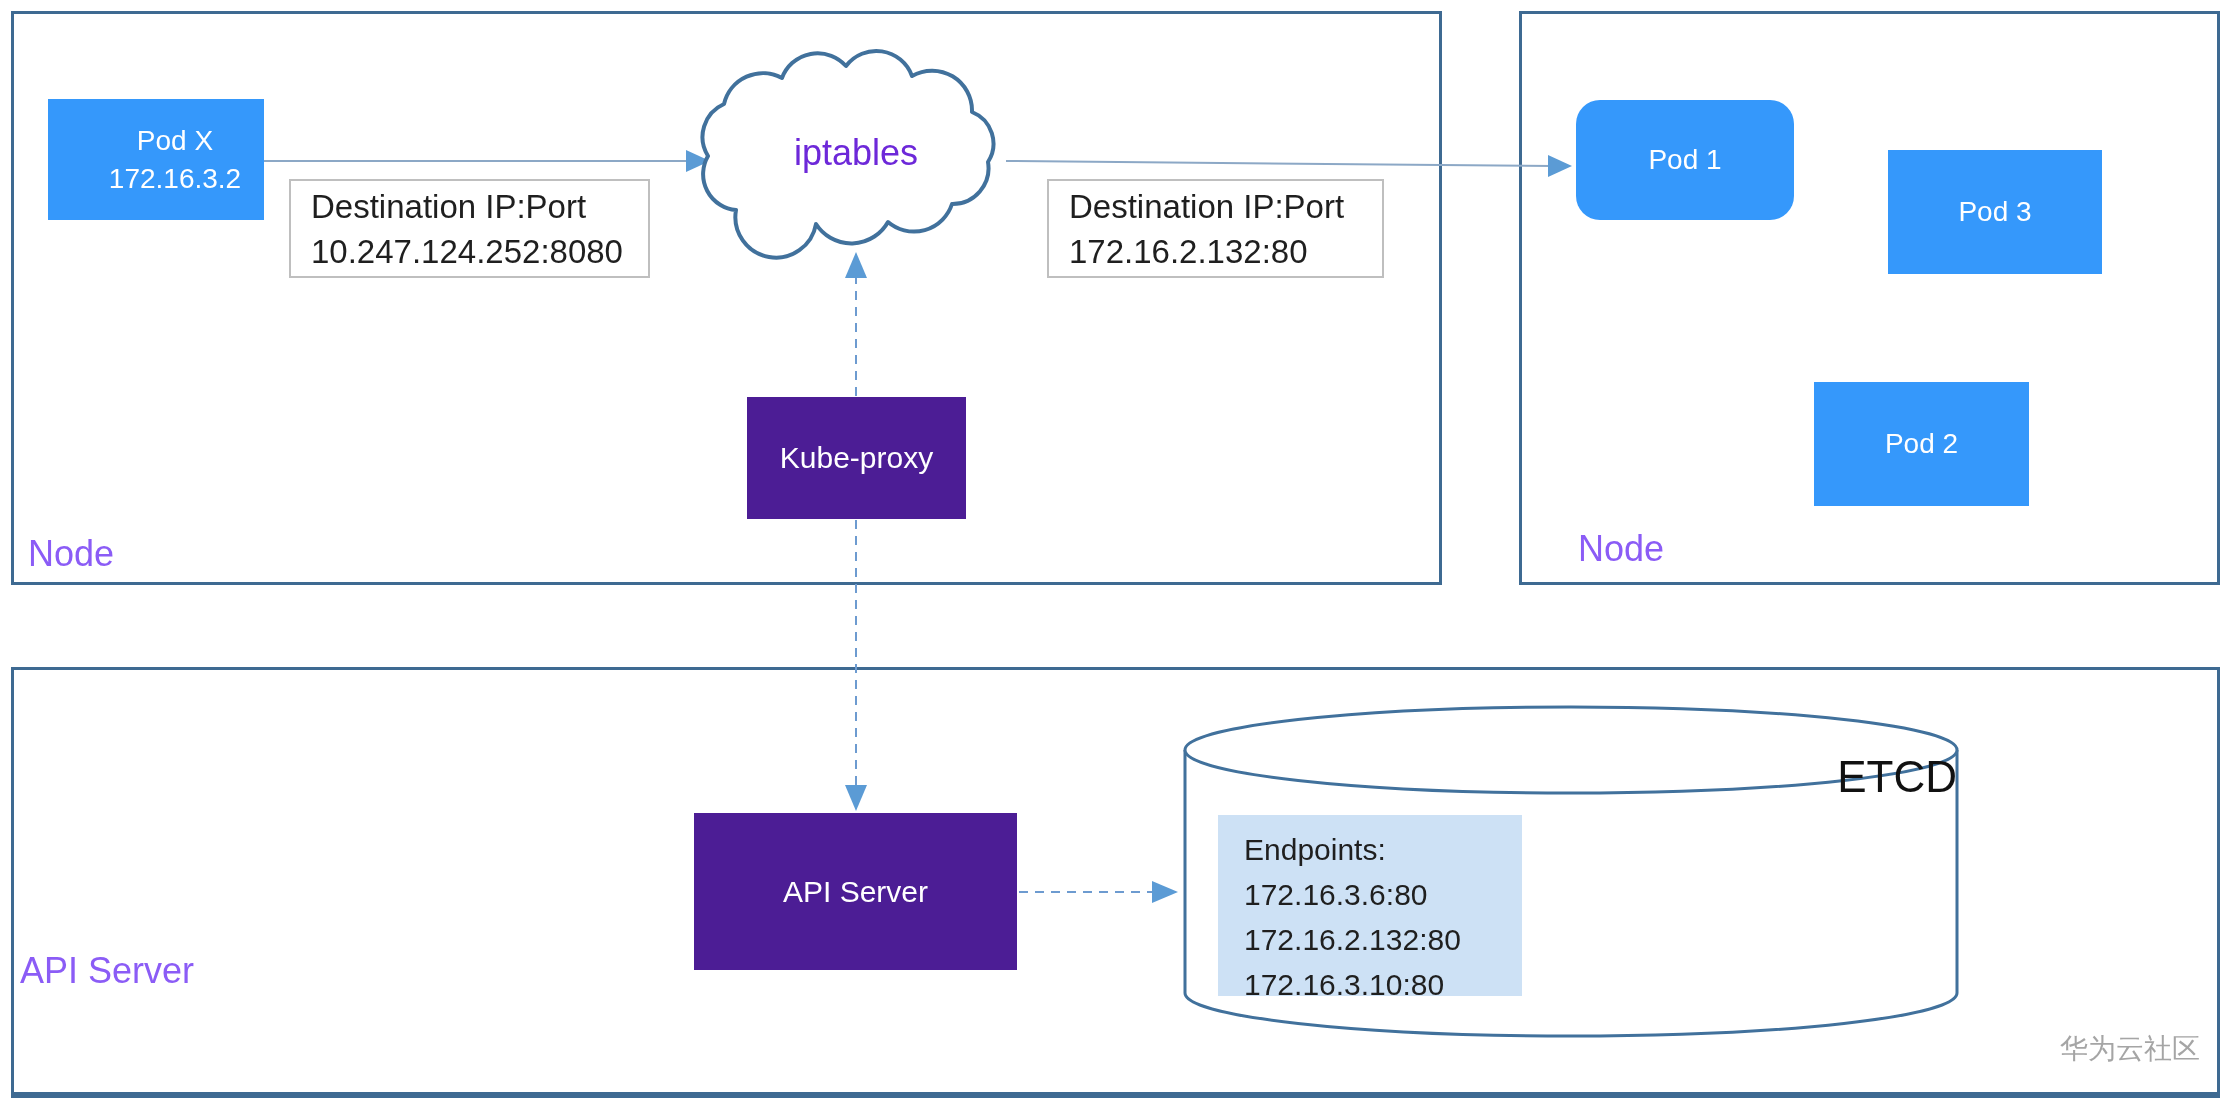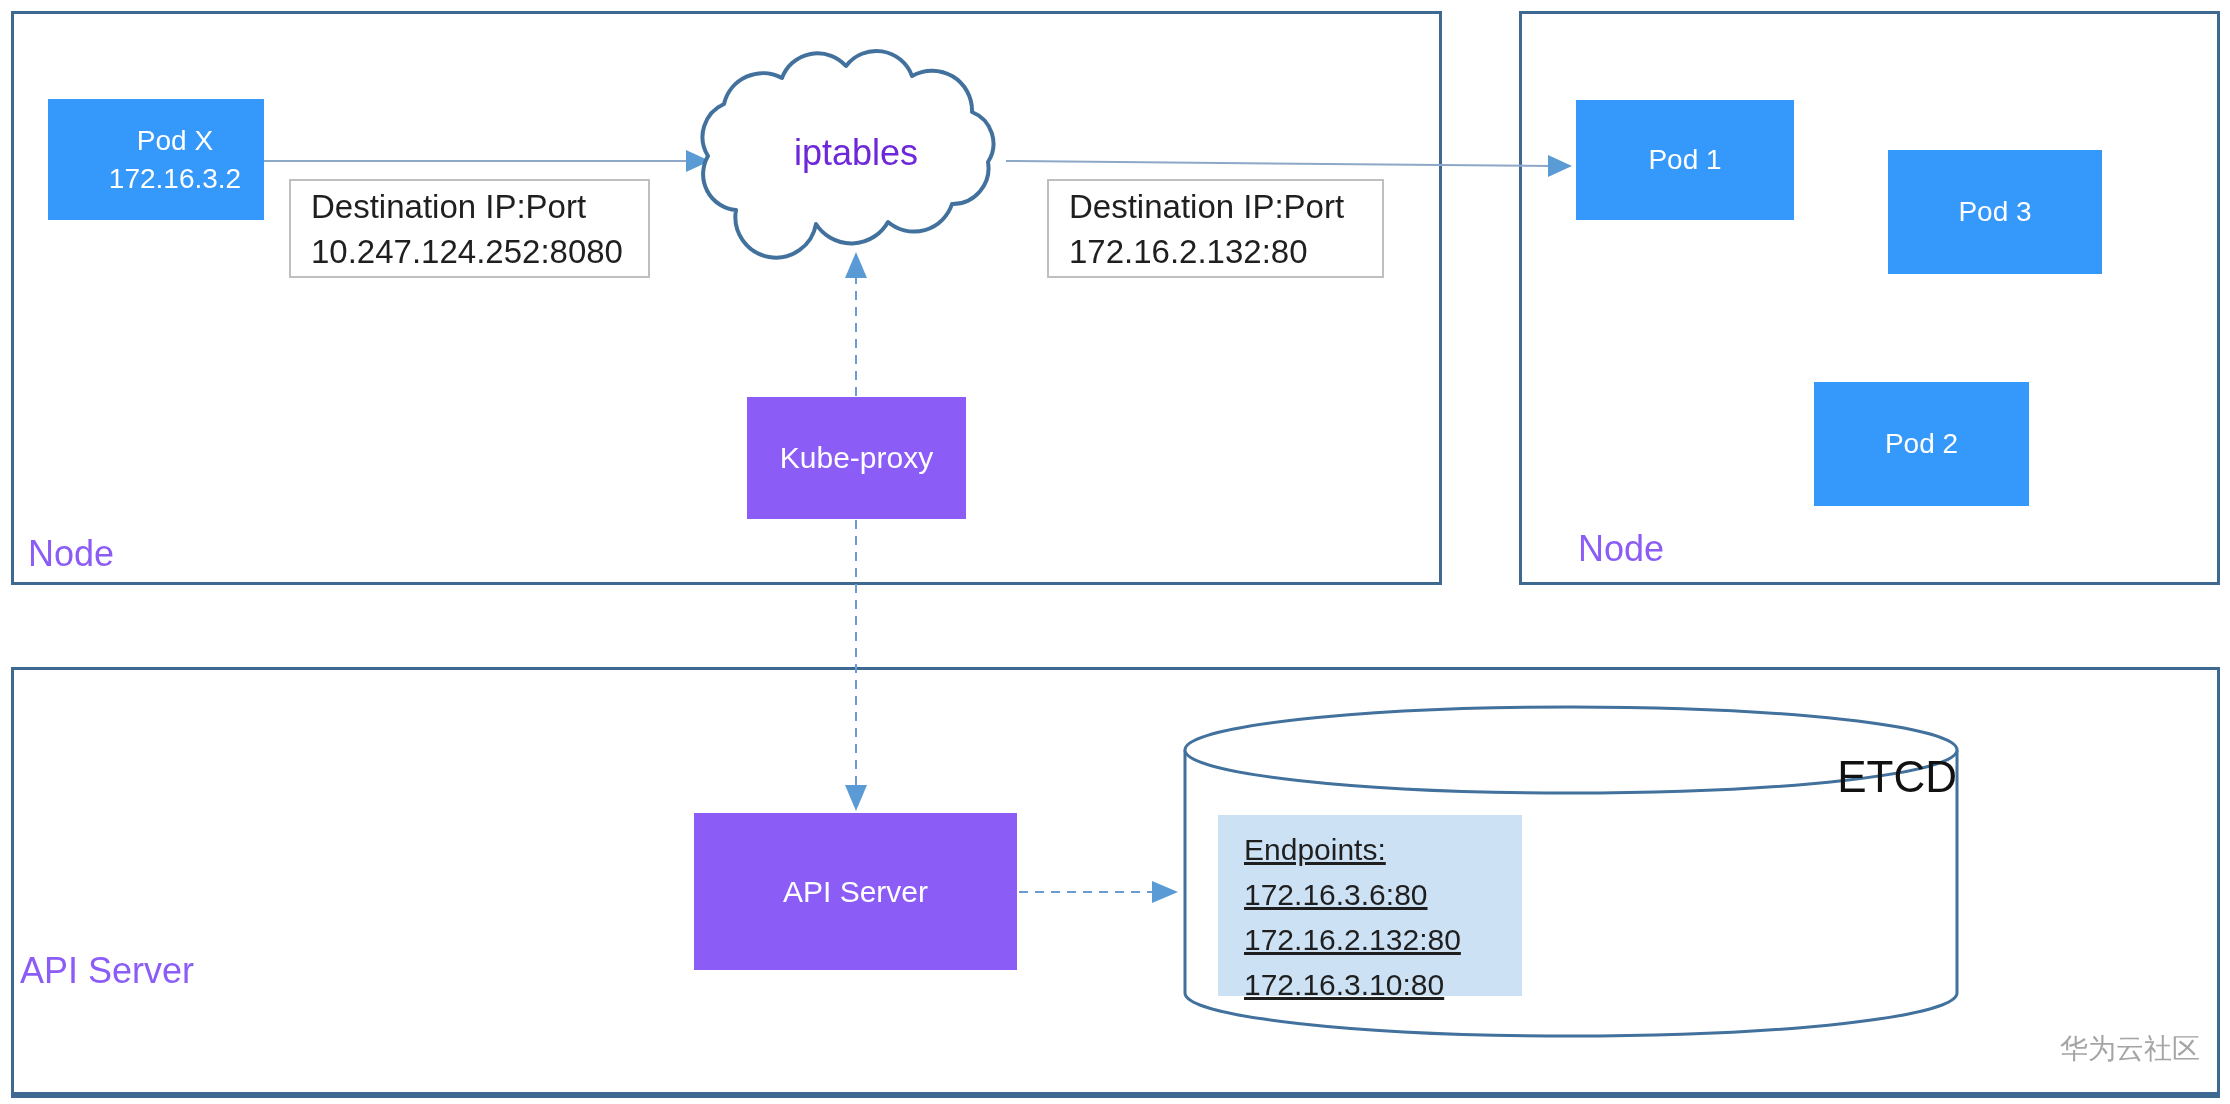--- a/index.html
+++ b/index.html
@@ -15,25 +15,25 @@
   #control-plane{left:11px;top:667px;width:2209px;height:431px;border-bottom-width:6px;}
   
   #shape-layer{position:absolute;left:0;top:0;z-index:1;pointer-events:none;}
   
   .pod{
     position:absolute;background:#3598fb;color:#ffffff;z-index:2;
     display:flex;flex-direction:column;align-items:center;justify-content:center;
     font-size:28px;line-height:38px;text-align:center;
   }
   #pod-x{left:48px;top:99px;width:216px;height:121px;padding-left:38px;}
-  #pod-1{left:1576px;top:100px;width:218px;height:120px;}
+  #pod-1{left:1576px;top:100px;width:218px;height:120px;border-radius:24px;}
   #pod-3{left:1888px;top:150px;width:214px;height:124px;}
   #pod-2{left:1814px;top:382px;width:215px;height:124px;}
   .green-box{
-    position:absolute;background:#8b5cf6;color:#ffffff;z-index:2;
+    position:absolute;background:#4c1d95;color:#ffffff;z-index:2;
     display:flex;align-items:center;justify-content:center;
     font-size:30px;
   }
   #kube-proxy{left:747px;top:397px;width:219px;height:122px;}
   #api-green{left:694px;top:813px;width:323px;height:157px;}
   
   .note-box{
     position:absolute;background:#ffffff;border:2px solid #bfbfbf;z-index:2;
     font-size:33px;line-height:45px;padding:3px 10px 0 20px;color:#1f1f1f;white-space:nowrap;
   }
@@ -42,21 +42,21 @@
   
   .plain-label{position:absolute;font-size:36px;color:#8b5cf6;z-index:2;white-space:nowrap;}
   #node-left-label{left:28px;top:533px;}
   #node-right-label{left:1578px;top:528px;}
   #cp-label{left:20px;top:950px;}
   #iptables-label{left:706px;top:132px;width:300px;text-align:center;font-size:36px;position:absolute;z-index:2;color:#6d28d9;}
   #etcd-label{left:1185px;top:752px;width:772px;text-align:right;font-size:44px;position:absolute;z-index:2;color:#111111;}
   
   #endpoints{
     position:absolute;left:1218px;top:815px;width:304px;height:181px;background:#cde1f5;z-index:2;
-    font-size:30px;line-height:45px;padding:12px 0 8px 26px;color:#1f1f1f;white-space:nowrap;text-decoration:underline;
+    font-size:30px;line-height:45px;padding:12px 0 8px 26px;color:#1f1f1f;white-space:nowrap;
   }
   
   #watermark{
     position:absolute;left:1820px;top:1030px;width:380px;text-align:right;
     font-size:28px;color:#a5a5a5;z-index:2;white-space:nowrap;
   }
 </style>
 </head>
 <body>
 

